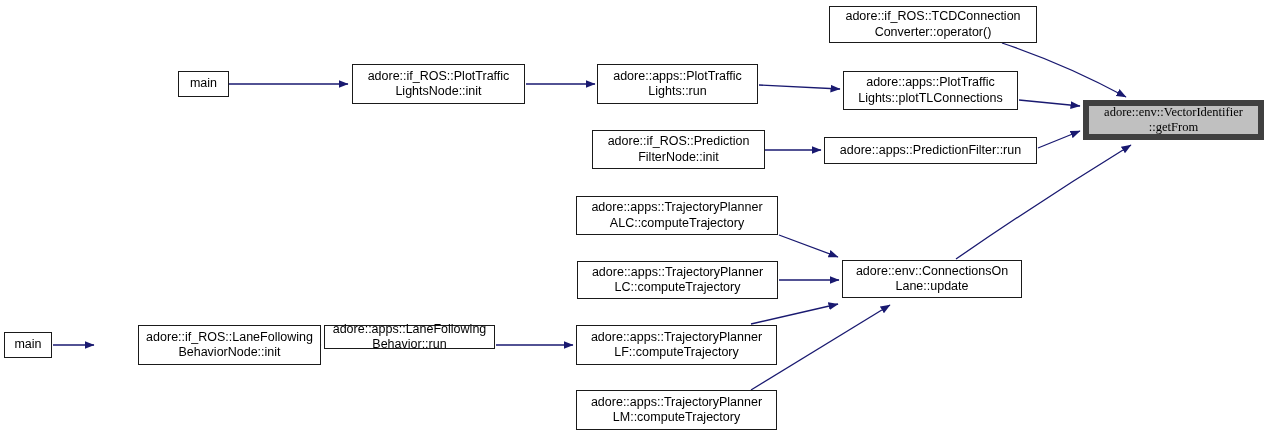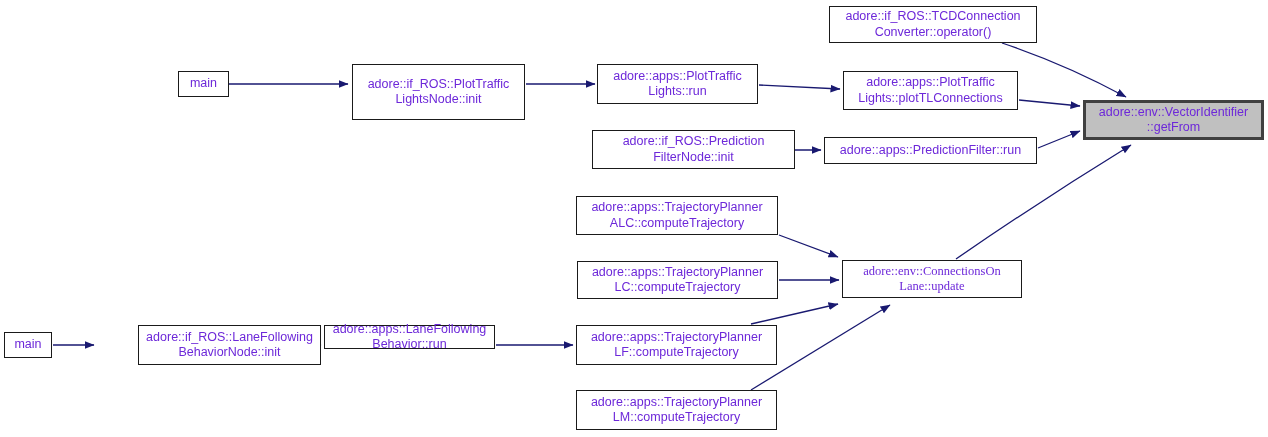--- a/index.html
+++ b/index.html
@@ -20,33 +20,34 @@
     left: 0;
     top: 0;
     width: 1268px;
     height: 437px;
   }
   .node {
     position: absolute;
     box-sizing: border-box;
     background: #ffffff;
     border: 1px solid #1a1a1a;
-    color: #6d28d9;
+    color: #000000;
     display: flex;
     align-items: center;
     justify-content: center;
     text-align: center;
     font-size: 12.5px;
     line-height: 15.5px;
     white-space: pre-line;
     cursor: pointer;
   }
   .node.highlight {
     background: #c0c0c0;
-    border: 3px solid #404040;
+    border: 6px solid #404040;
+    font-family: Liberation Serif, serif;
   }
 </style>
 </head>
 <body>
 
 <div id="canvas">
 
   <svg id="edge-layer" viewBox="0 0 1268 437" xmlns="http://www.w3.org/2000/svg">
     <defs>
       <marker id="arrow" markerWidth="11" markerHeight="9" refX="9.5" refY="4.5" orient="auto" markerUnits="userSpaceOnUse">
@@ -68,36 +69,36 @@
       <path d="M751,390 L890,305" marker-end="url(#arrow)"></path>
       <path d="M53,345 L94,345" marker-end="url(#arrow)"></path>
       <path d="M281,345 L321,345" marker-end="url(#arrow)"></path>
       <path d="M496,345 L573,345" marker-end="url(#arrow)"></path>
     </g>
   </svg>
 
   <div class="node" style="left:829px; top:6px;  width:208px; height:37px;">adore::if_ROS::TCDConnection
 Converter::operator()</div>
   <div class="node" style="left:178px; top:71px; width:51px;  height:26px;">main</div>
-  <div class="node" style="left:352px; top:64px; width:173px; height:56px;">adore::if_ROS::PlotTraffic
+  <div class="node" style="left:352px; top:64px; width:173px; height:40px;">adore::if_ROS::PlotTraffic
 LightsNode::init</div>
   <div class="node" style="left:597px; top:64px; width:161px; height:40px;">adore::apps::PlotTraffic
 Lights::run</div>
   <div class="node" style="left:843px; top:71px; width:175px; height:39px;">adore::apps::PlotTraffic
 Lights::plotTLConnections</div>
-  <div class="node" style="left:592px; top:130px; width:203px; height:39px;">adore::if_ROS::Prediction
+  <div class="node" style="left:592px; top:130px; width:173px; height:39px;">adore::if_ROS::Prediction
 FilterNode::init</div>
   <div class="node" style="left:824px; top:137px; width:213px; height:27px;">adore::apps::PredictionFilter::run</div>
   <div class="node highlight" style="left:1083px; top:100px; width:181px; height:40px;">adore::env::VectorIdentifier
 ::getFrom</div>
   <div class="node" style="left:576px; top:196px; width:202px; height:39px;">adore::apps::TrajectoryPlanner
 ALC::computeTrajectory</div>
   <div class="node" style="left:577px; top:261px; width:201px; height:38px;">adore::apps::TrajectoryPlanner
 LC::computeTrajectory</div>
-  <div class="node" style="left:842px; top:260px; width:180px; height:38px;font-family:Liberation Serif, serif;">adore::env::ConnectionsOn
+  <div class="node" style="left:842px; top:260px; width:180px; height:38px;">adore::env::ConnectionsOn
 Lane::update</div>
   <div class="node" style="left:4px;  top:332px; width:48px;  height:26px;">main</div>
   <div class="node" style="left:97px; top:325px; width:183px; height:40px;margin-left:41px;">adore::if_ROS::LaneFollowing
 BehaviorNode::init</div>
   <div class="node" style="left:324px; top:325px; width:171px; height:24px;">adore::apps::LaneFollowing
 Behavior::run</div>
   <div class="node" style="left:576px; top:325px; width:201px; height:40px;">adore::apps::TrajectoryPlanner
 LF::computeTrajectory</div>
   <div class="node" style="left:576px; top:390px; width:201px; height:40px;">adore::apps::TrajectoryPlanner
 LM::computeTrajectory</div>

